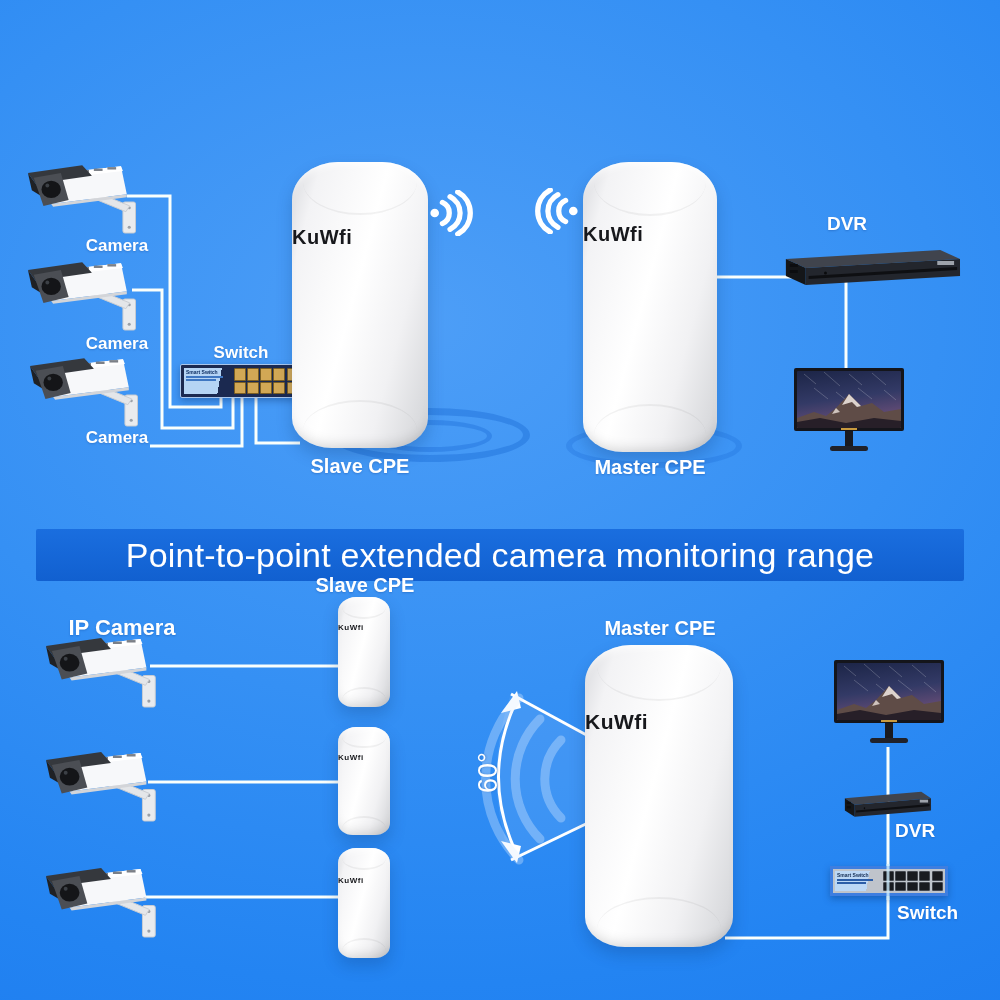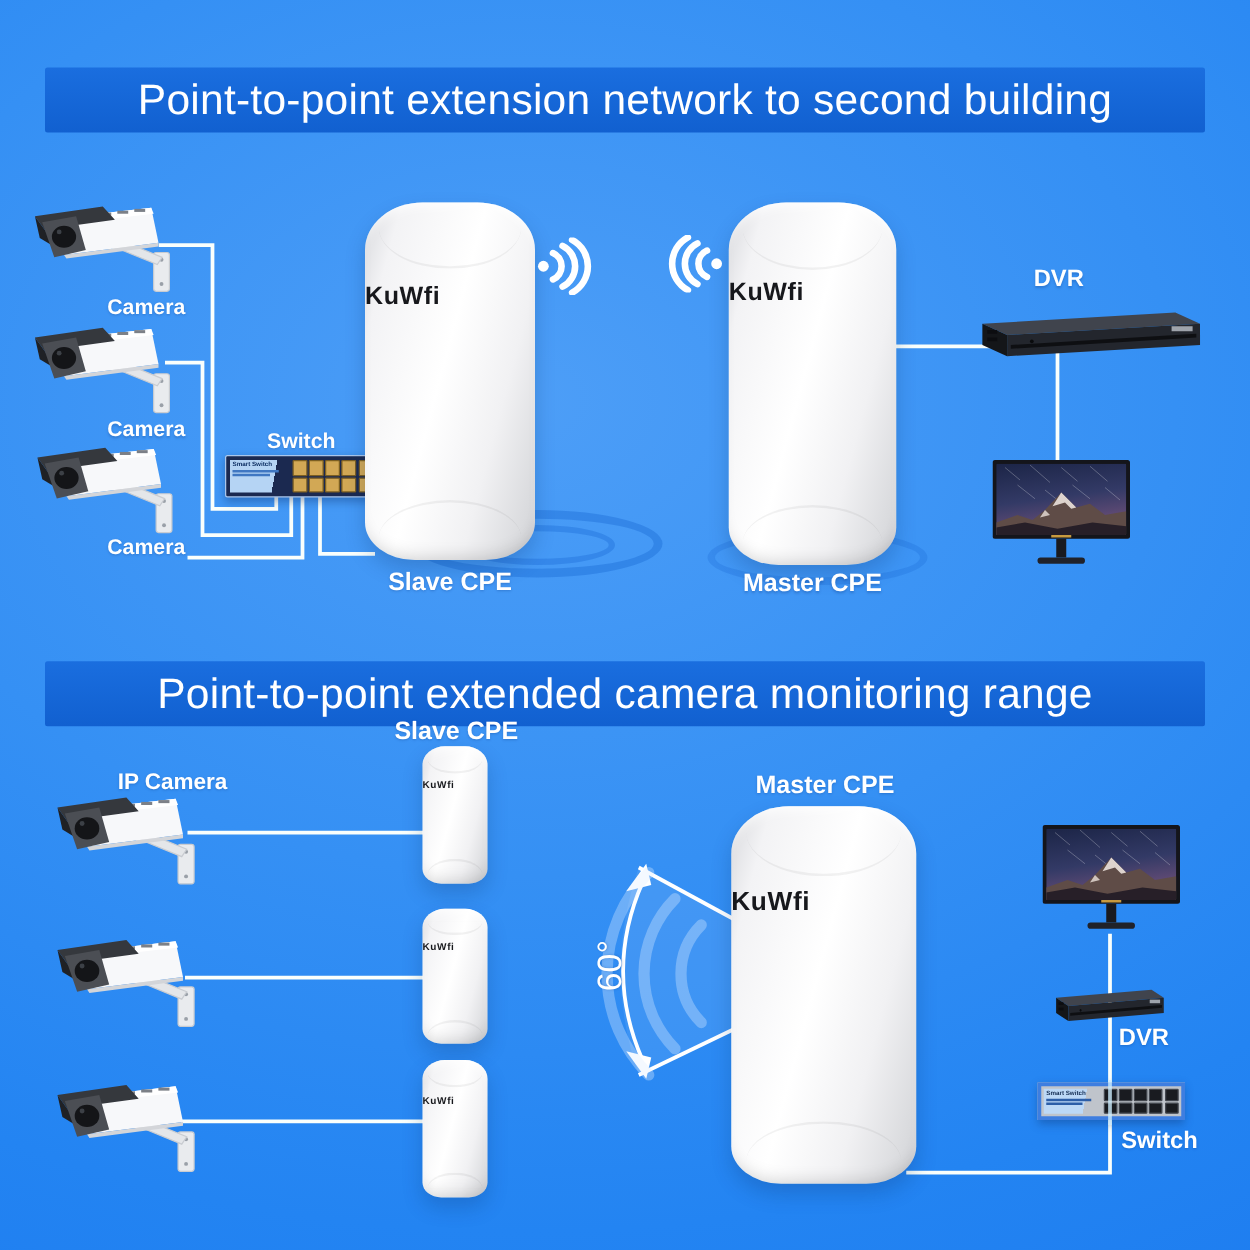--- a/index.html
+++ b/index.html
@@ -115,23 +115,20 @@
           <path d="M42 40 L38 46 L46 44 Z" fill="#cfc3bd"></path>
           <path d="M3 54 L26 50 L52 55 L80 50 L107 53 L107 60 L3 60 Z" fill="#271f28"></path>
         </g>
         <rect x="47" y="60" width="16" height="2" fill="#c89a3f"></rect>
         <rect x="51" y="63" width="8" height="15" fill="#191a20"></rect>
         <rect x="36" y="78" width="38" height="5" rx="2.5" fill="#20222a"></rect>
       </symbol>
     </defs>
   </svg>
 
-  <div class="banner" style="top:54px;">
-    <span>Point-to-point extension network to second building</span>
-  </div>
   <div class="banner" style="top:529px;">
     <span>Point-to-point extended camera monitoring range</span>
   </div>
 
   <div class="ripple" style="left:330px;top:408px;width:200px;height:54px;border:7px solid rgba(18,96,204,.34);"></div>
   <div class="ripple" style="left:368px;top:420px;width:124px;height:32px;border:5px solid rgba(18,96,204,.30);"></div>
   <div class="ripple" style="left:566px;top:424px;width:176px;height:44px;border:6px solid rgba(18,96,204,.22);"></div>
 
   <svg class="layer" viewBox="0 0 1000 1000">
     <g stroke="#fafffc" stroke-width="3" fill="none">
@@ -226,21 +223,21 @@
   </svg>
 
   <div class="lbl" style="left:782px;top:213px;width:130px;font-size:19px;">DVR</div>
   <svg class="dev" style="left:776px;top:246px;width:186px;height:42px;">
       <use href="#dvr-sym"></use>
     </svg>
   <svg class="dev" style="left:794px;top:368px;width:110px;height:88px;">
       <use href="#mon-sym"></use>
     </svg>
 
-  <div class="lbl" style="left:78px;top:615px;width:120px;font-size:18px;">IP Camera</div>
+  <div class="lbl" style="left:62px;top:615px;width:120px;font-size:22px;">IP Camera</div>
   <svg class="dev" style="left:44px;top:636px;width:128px;height:79px;">
       <use href="#cam-sym"></use>
     </svg>
   <svg class="dev" style="left:44px;top:750px;width:128px;height:79px;">
       <use href="#cam-sym"></use>
     </svg>
   <svg class="dev" style="left:44px;top:866px;width:128px;height:79px;">
       <use href="#cam-sym"></use>
     </svg>
 

